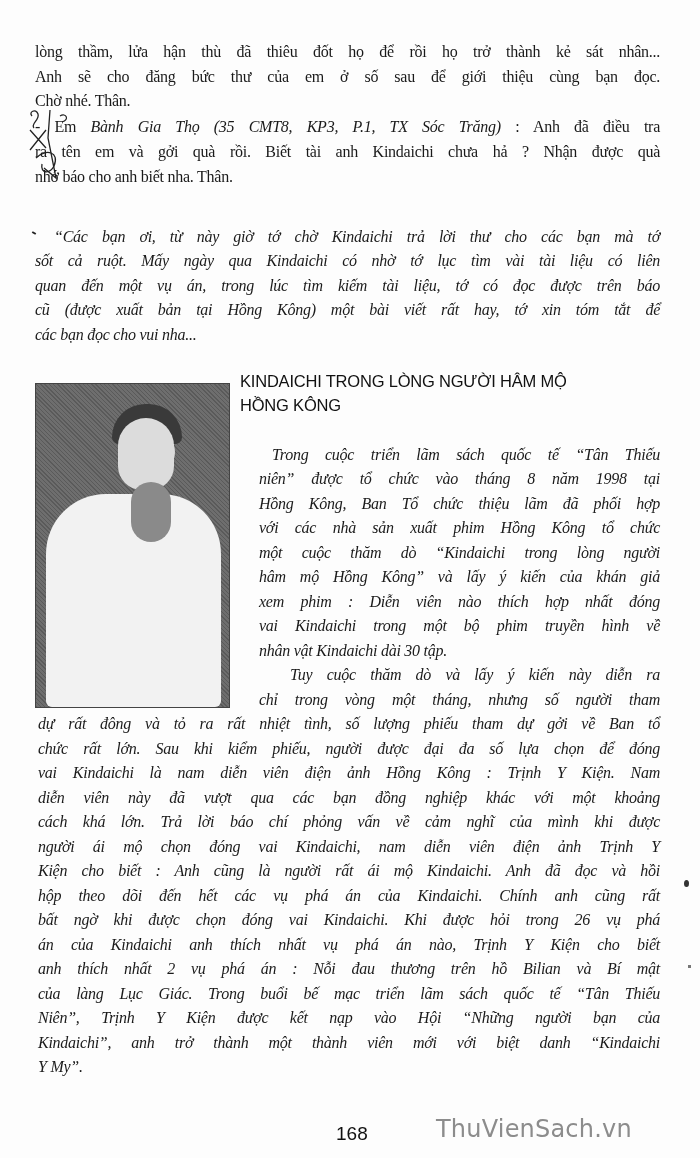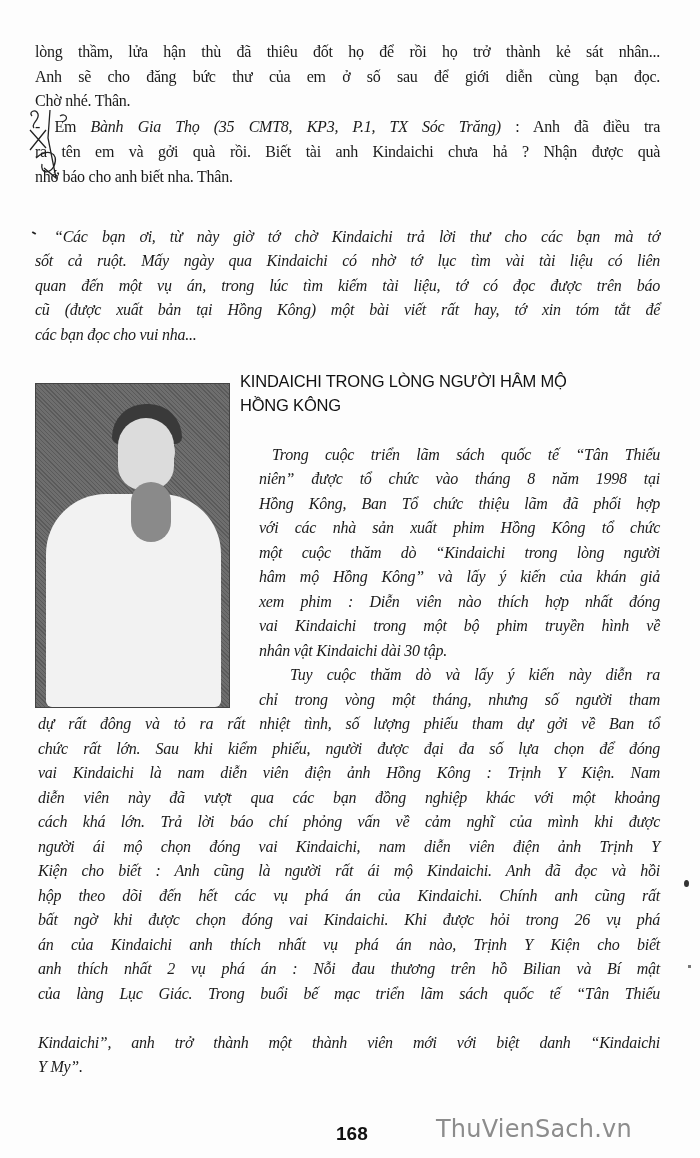--- a/index.html
+++ b/index.html
@@ -118,41 +118,41 @@
     left: 32px; top: 232px;
     width: 4px; height: 2px;
     background: #222;
     transform: rotate(30deg);
   }
   .page-number {
     position: absolute;
     left: 336px;
     top: 1123px;
     font-family: "Liberation Sans", "DejaVu Sans", sans-serif;
-    font-weight: bold;
+    font-weight: normal;
     font-size: 19px;
     color: #111;
   }
   .watermark {
     position: absolute;
     left: 436px;
     top: 1115px;
     font-family: "DejaVu Sans", sans-serif;
     font-size: 24px;
     color: #8c8c8c;
     letter-spacing: 0.2px;
   }
 </style>
 </head>
 <body>
 
 <div class="page">
 
   <div class="line upright" style="top:40px">lòng thầm, lửa hận thù đã thiêu đốt họ để rồi họ trở thành kẻ sát nhân...</div>
-  <div class="line upright" style="top:65px">Anh sẽ cho đăng bức thư của em ở số sau để giới diễn cùng bạn đọc.</div>
+  <div class="line upright" style="top:65px">Anh sẽ cho đăng bức thư của em ở số sau để giới thiệu cùng bạn đọc.</div>
   <div class="line upright last" style="top:89px">Chờ nhé. Thân.</div>
 
   <div class="line upright" style="top:115px">
     <span>- Em </span><span class="italic">Bành Gia Thọ (35 CMT8, KP3, P.1, TX Sóc Trăng)</span><span> : Anh đã điều tra</span>
   </div>
   <div class="line upright" style="top:140px">ra tên em và gởi quà rồi. Biết tài anh Kindaichi chưa hả ? Nhận được quà</div>
   <div class="line upright last" style="top:165px">nhớ báo cho anh biết nha. Thân.</div>
 
   <svg class="scribble" viewBox="0 0 52 80">
     <path d="M6 8 C2 4, 10 0, 12 6 C14 12, 4 16, 8 20" stroke="#222" stroke-width="1.3" fill="none"></path>
@@ -196,20 +196,21 @@
   <div class="line italic" style="top:761px; left:38px; width:622px">vai Kindaichi là nam diễn viên điện ảnh Hồng Kông : Trịnh Y Kiện. Nam</div>
   <div class="line italic" style="top:786px; left:38px; width:622px">diễn viên này đã vượt qua các bạn đồng nghiệp khác với một khoảng</div>
   <div class="line italic" style="top:810px; left:38px; width:622px">cách khá lớn. Trả lời báo chí phỏng vấn về cảm nghĩ của mình khi được</div>
   <div class="line italic" style="top:835px; left:38px; width:622px">người ái mộ chọn đóng vai Kindaichi, nam diễn viên điện ảnh Trịnh Y</div>
   <div class="line italic" style="top:859px; left:38px; width:622px">Kiện cho biết : Anh cũng là người rất ái mộ Kindaichi. Anh đã đọc và hồi</div>
   <div class="line italic" style="top:884px; left:38px; width:622px">hộp theo dõi đến hết các vụ phá án của Kindaichi. Chính anh cũng rất</div>
   <div class="line italic" style="top:908px; left:38px; width:622px">bất ngờ khi được chọn đóng vai Kindaichi. Khi được hỏi trong 26 vụ phá</div>
   <div class="line italic" style="top:933px; left:38px; width:622px">án của Kindaichi anh thích nhất vụ phá án nào, Trịnh Y Kiện cho biết</div>
   <div class="line italic" style="top:957px; left:38px; width:622px">anh thích nhất 2 vụ phá án : Nỗi đau thương trên hồ Bilian và Bí mật</div>
   <div class="line italic" style="top:982px; left:38px; width:622px">của làng Lục Giác. Trong buổi bế mạc triển lãm sách quốc tế “Tân Thiếu</div>
+  <div class="line italic" style="top:1006px; left:38px; width:622px">Niên”, Trịnh Y Kiện được kết nạp vào Hội “Những người bạn của</div>
   <div class="line italic" style="top:1031px; left:38px; width:622px">Kindaichi”, anh trở thành một thành viên mới với biệt danh “Kindaichi</div>
   <div class="line italic last" style="top:1055px; left:38px; width:622px">Y My”.</div>
 
   <div class="margin-dot"></div>
   <div class="margin-tick"></div>
 
   <div class="page-number">168</div>
   <div class="watermark">ThuVienSach.vn</div>
 </div>
 

